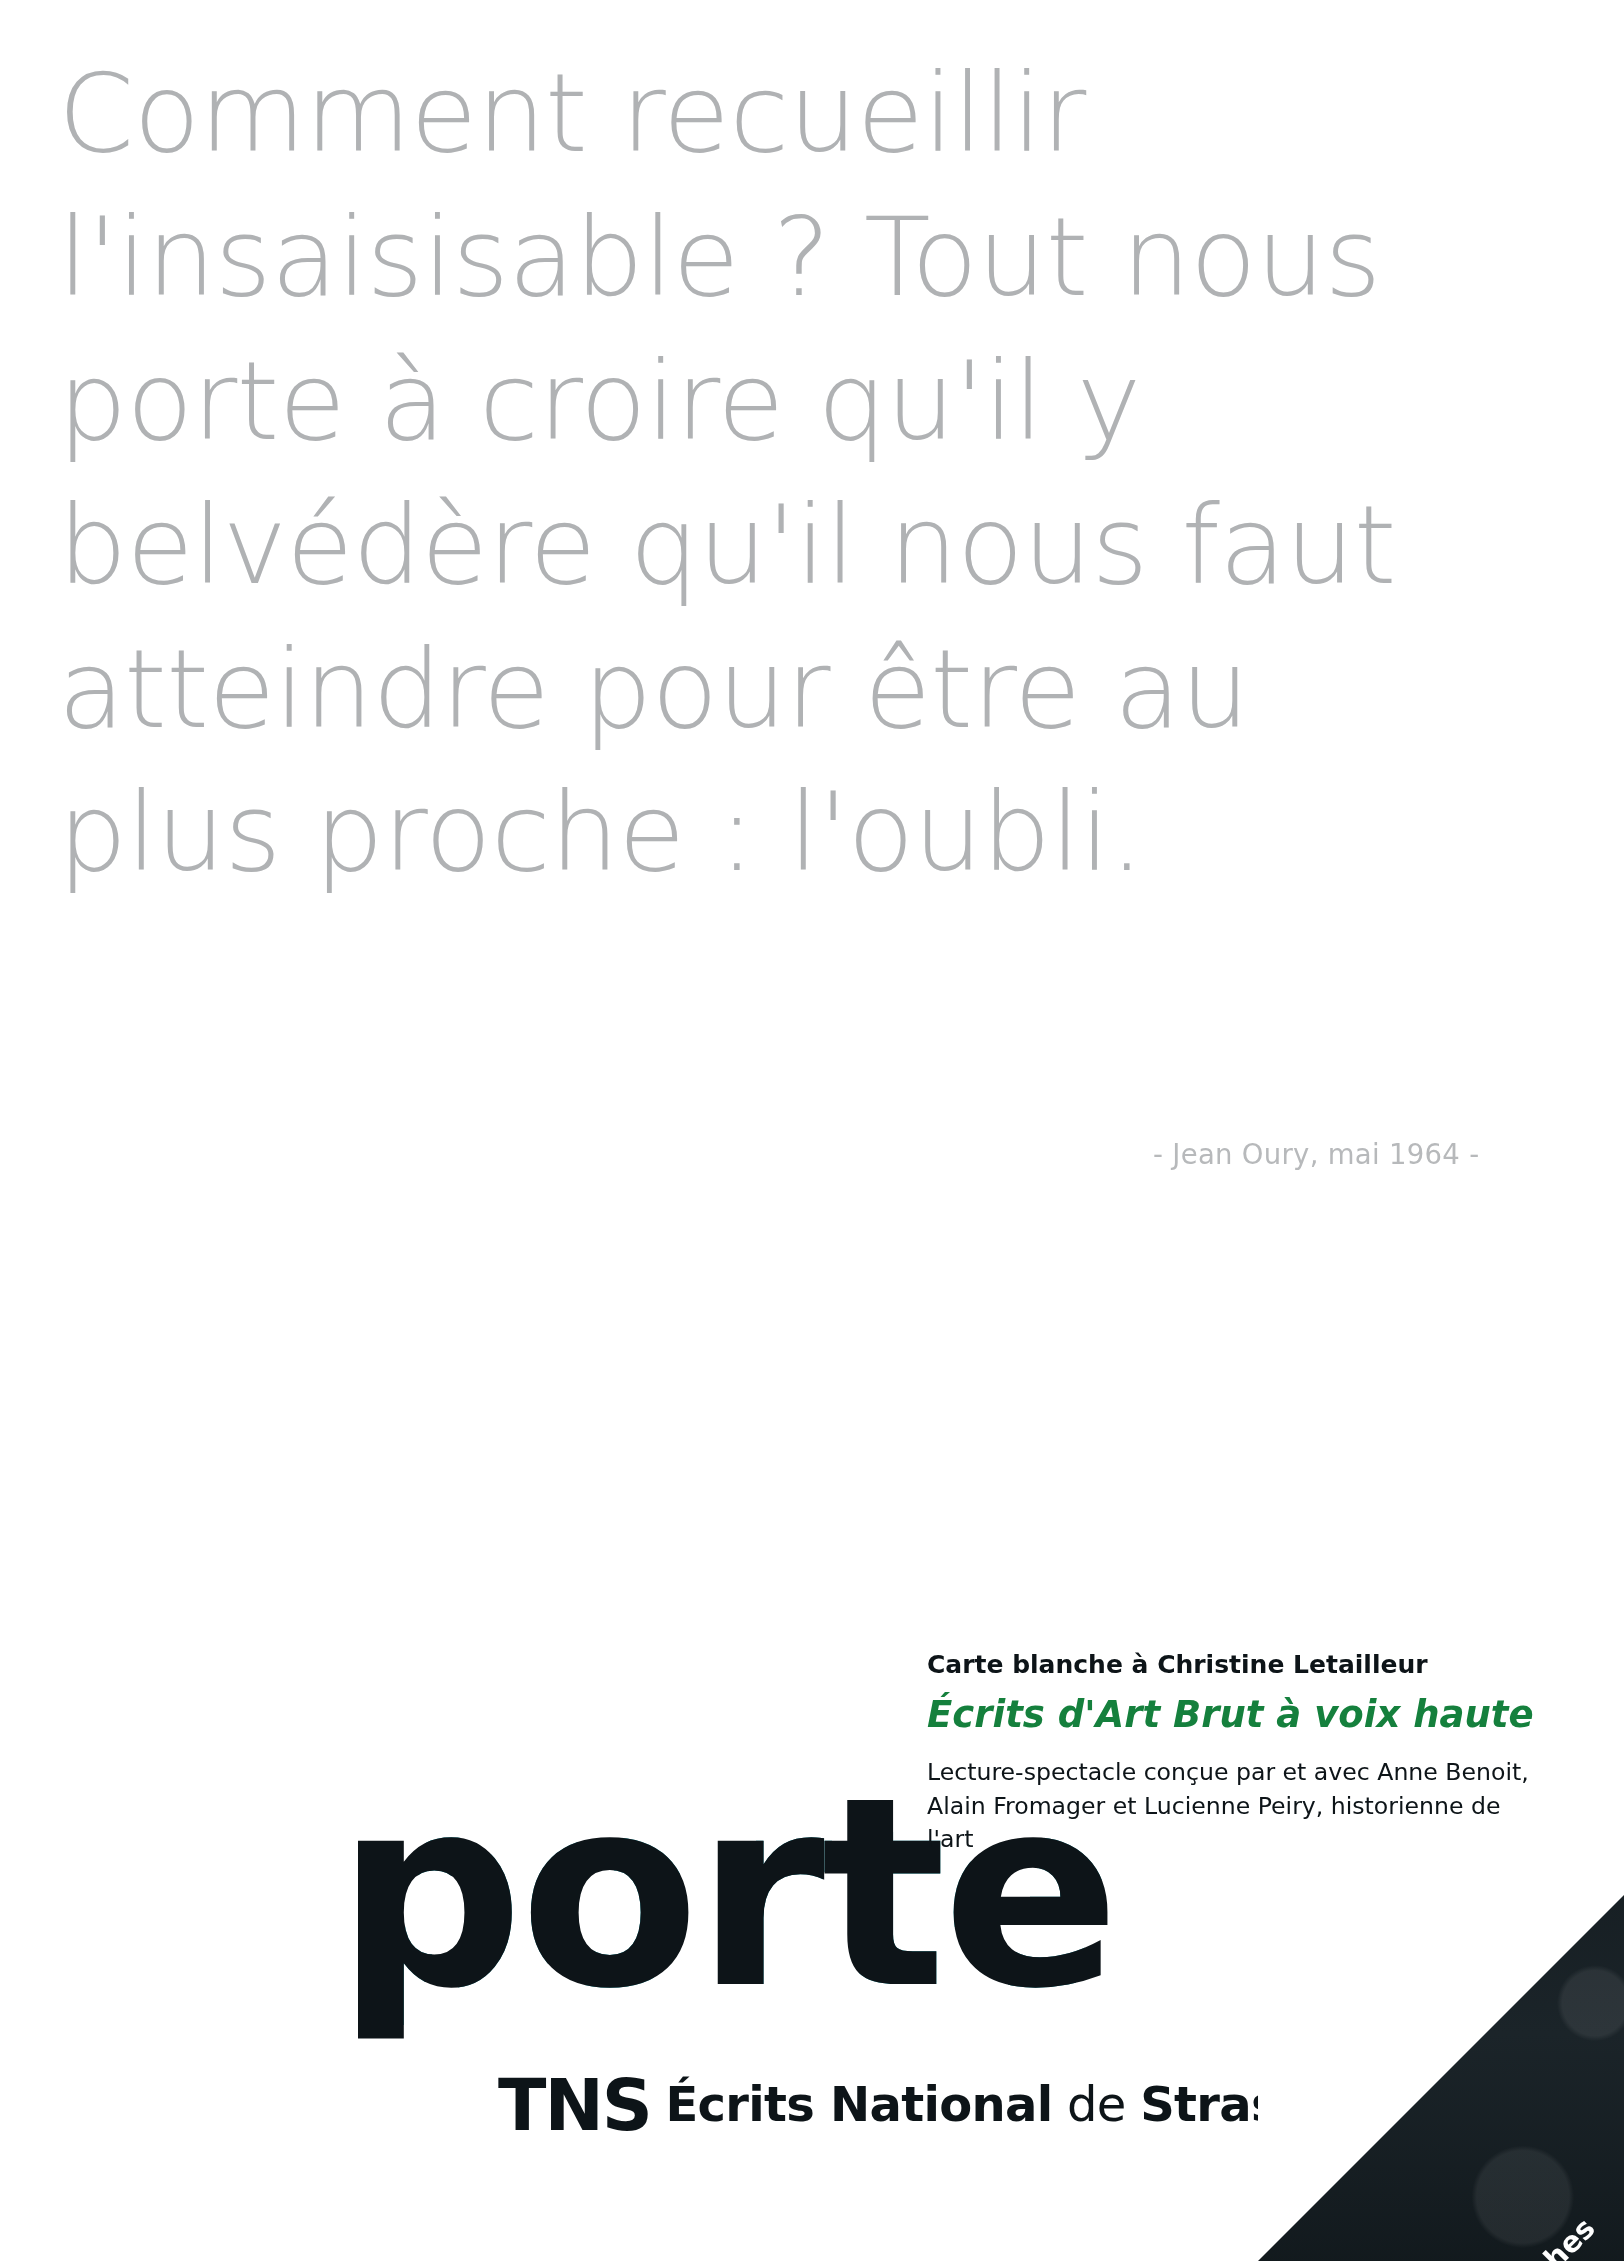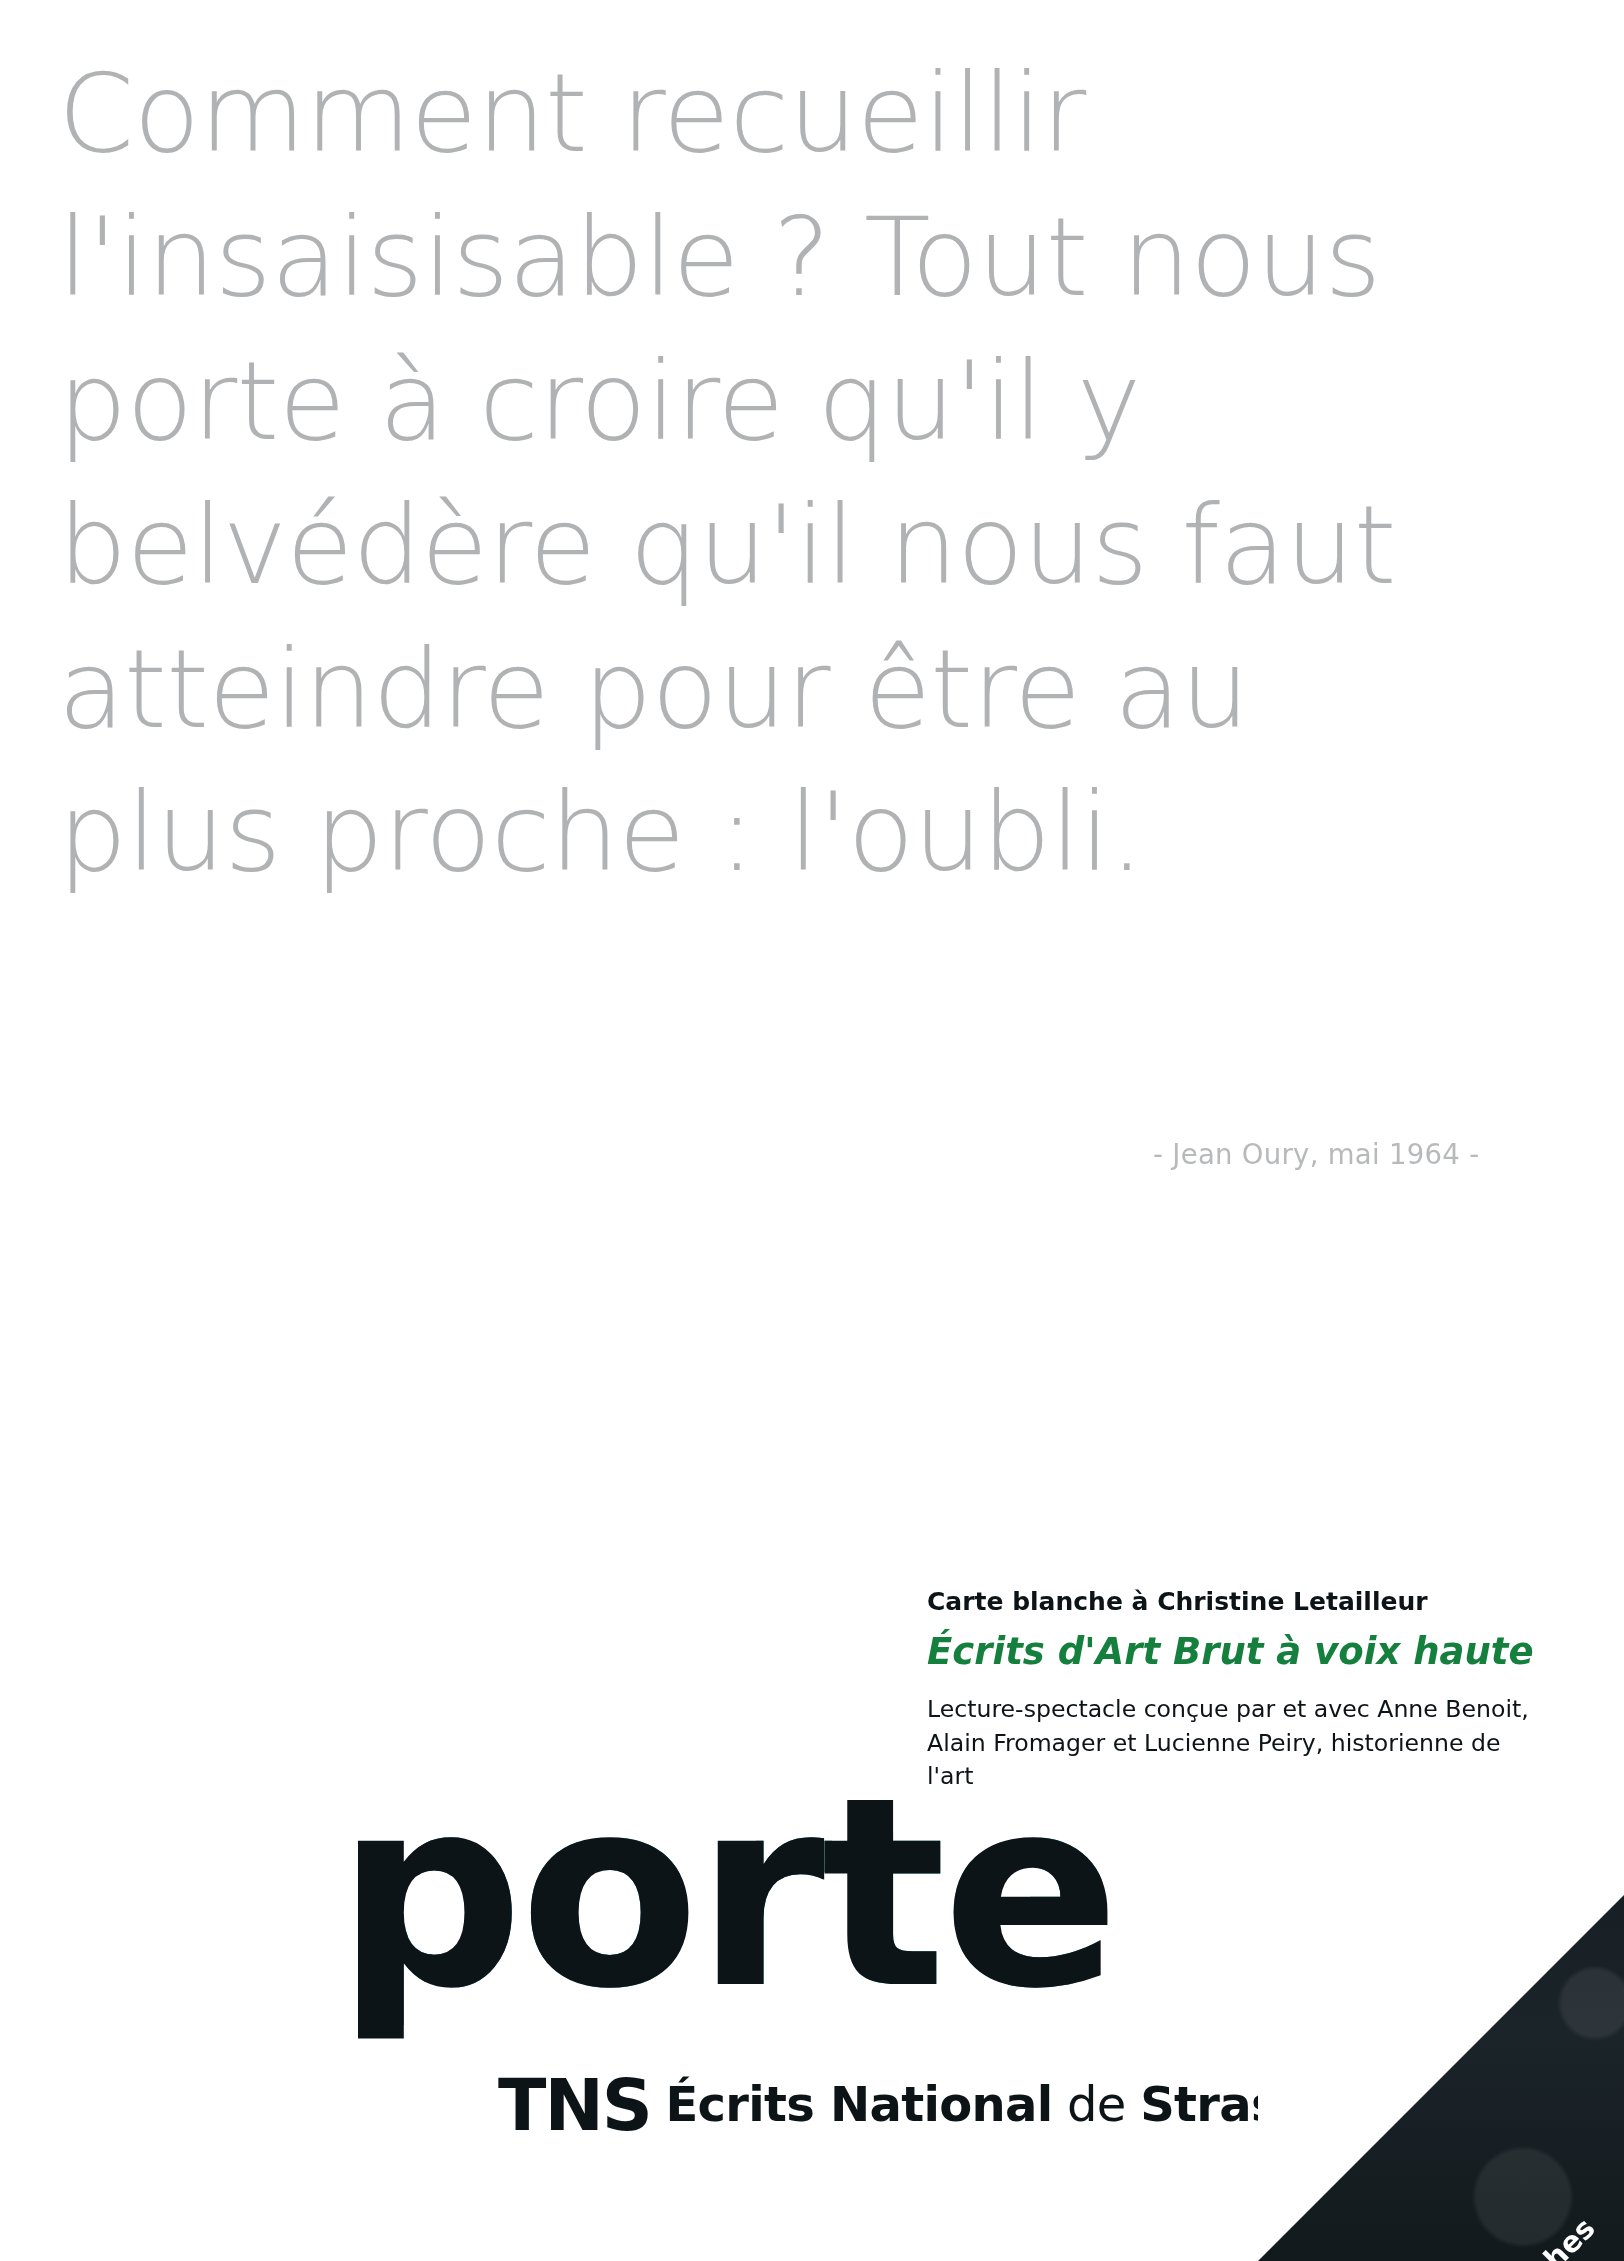--- a/index.html
+++ b/index.html
@@ -104,21 +104,21 @@
     line-height: 0.95;
     letter-spacing: -0.7px;
     padding-bottom: 2.6px;
   }
   .tns-name .light { font-weight: 400; }
 
   
   .credits {
     position: absolute;
     left: 927px;
-    top: 1587px;
+    top: 1650px;
     width: 609px;
     color: #0d1418;
   }
   .credits-line-1 {
     font-family: "DejaVu Sans", sans-serif;
     font-weight: bold;
     font-size: 25px;
     letter-spacing: 0px;
     margin: 0 0 14.4px 0;
   }

